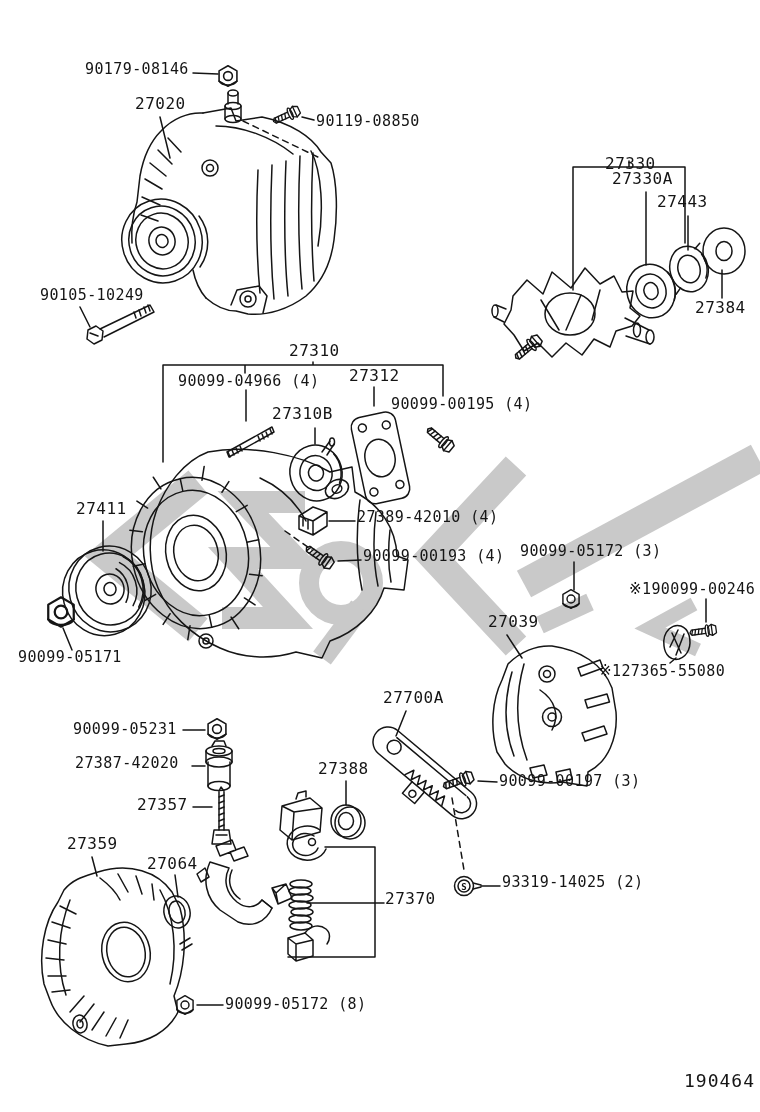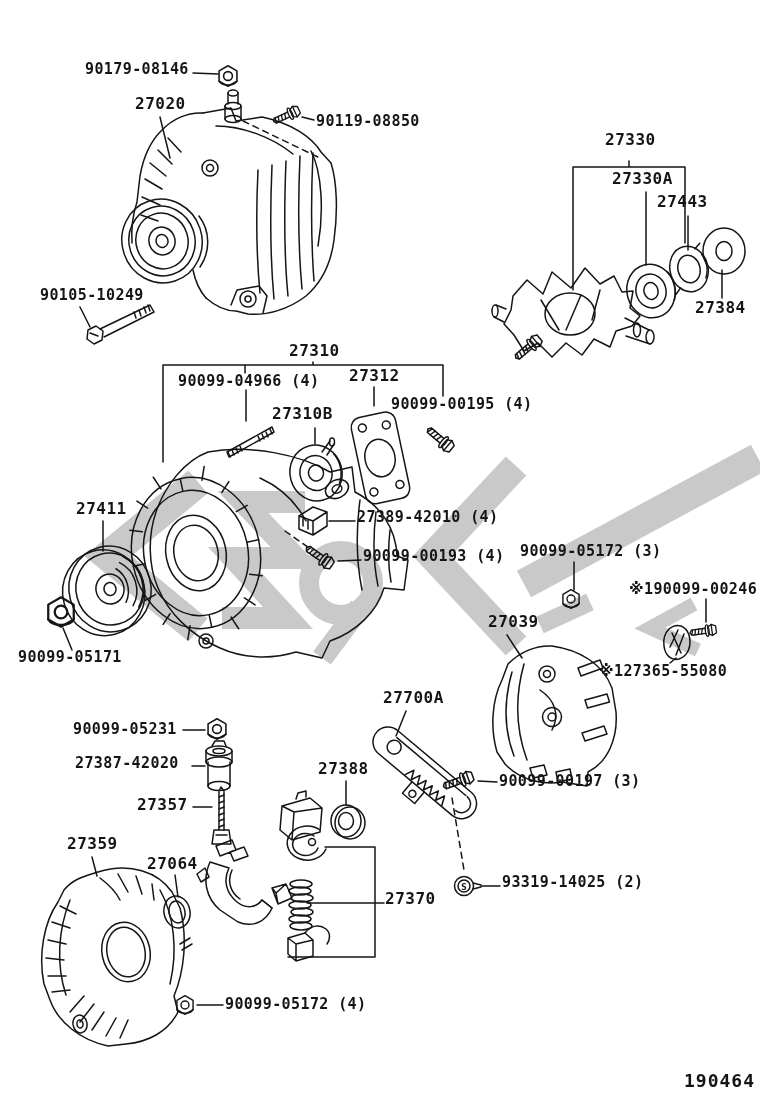--- a/index.html
+++ b/index.html
@@ -2,21 +2,21 @@
 <html style="--ink: #151515; --wm: #c9c9c9; --bg: #ffffff;"><head>
 <meta charset="utf-8">
 <style>
   html,body{margin:0;padding:0;background:#fff}
   .page{position:relative;width:760px;height:1112px;background:var(--bg,#ffffff);overflow:hidden;
         font-family:"DejaVu Sans Mono","DejaVu Sans",monospace}
   .page svg{position:absolute;left:0;top:0}
   .art{stroke:var(--ink,#151515);fill:none;stroke-width:1.5;stroke-linecap:round;stroke-linejoin:round}
   .art text{fill:var(--ink,#151515);stroke:none;font-family:"DejaVu Sans Mono","DejaVu Sans",monospace}
   .wm{stroke:var(--wm,#c9c9c9);fill:none}
-  .lbl{position:absolute;font-weight:bold;font-size:15px;letter-spacing:.4px;line-height:1;
+  .lbl{position:absolute;font-weight:normal;font-size:15px;letter-spacing:.4px;line-height:1;
        color:var(--ink,#151515);white-space:pre}
   .lbl.big{font-size:16px;letter-spacing:.5px}
   .lbl.note{font-size:18px;border-bottom:3px solid var(--ink,#151515);padding-bottom:4px}
   .lbl.doc{font-size:18px;letter-spacing:1px}
 </style>
 </head>
 <body>
 
 <div class="page">
 
@@ -305,21 +305,21 @@
     <ellipse cx="177" cy="912" rx="8" ry="11"></ellipse>
   </g>
   <g class="art">
     <use href="#nut" transform="translate(185,1005) scale(0.95)"></use>
   </g>
 </svg>
 
 <div class="lbl" style="left:85px;top:62px">90179-08146</div>
 <div class="lbl big" style="left:135px;top:96px">27020</div>
 <div class="lbl" style="left:316px;top:114px">90119-08850</div>
-<div class="lbl big" style="left:605px;top:132px">27330</div>
+<div class="lbl big" style="left:605px;top:156px">27330</div>
 <div class="lbl big" style="left:612px;top:171px">27330A</div>
 <div class="lbl big" style="left:657px;top:194px">27443</div>
 <div class="lbl big" style="left:695px;top:300px">27384</div>
 <div class="lbl" style="left:40px;top:288px">90105-10249</div>
 <div class="lbl big" style="left:289px;top:343px">27310</div>
 <div class="lbl" style="left:178px;top:374px">90099-04966 (4)</div>
 <div class="lbl big" style="left:349px;top:368px">27312</div>
 <div class="lbl big" style="left:272px;top:406px">27310B</div>
 <div class="lbl" style="left:391px;top:397px">90099-00195 (4)</div>
 <div class="lbl big" style="left:76px;top:501px">27411</div>
@@ -333,17 +333,17 @@
 <div class="lbl big" style="left:383px;top:690px">27700A</div>
 <div class="lbl" style="left:73px;top:722px">90099-05231</div>
 <div class="lbl" style="left:75px;top:756px">27387-42020</div>
 <div class="lbl big" style="left:318px;top:761px">27388</div>
 <div class="lbl big" style="left:137px;top:797px">27357</div>
 <div class="lbl" style="left:499px;top:774px">90099-00197 (3)</div>
 <div class="lbl big" style="left:67px;top:836px">27359</div>
 <div class="lbl big" style="left:147px;top:856px">27064</div>
 <div class="lbl" style="left:502px;top:875px">93319-14025 (2)</div>
 <div class="lbl big" style="left:385px;top:891px">27370</div>
-<div class="lbl" style="left:225px;top:997px">90099-05172 (4)</div>
+<div class="lbl" style="left:225px;top:997px">90099-05172 (8)</div>
 
 <div class="lbl doc" style="left:684px;top:1072px">190464</div>
 
 </div>
 
 </body></html>

